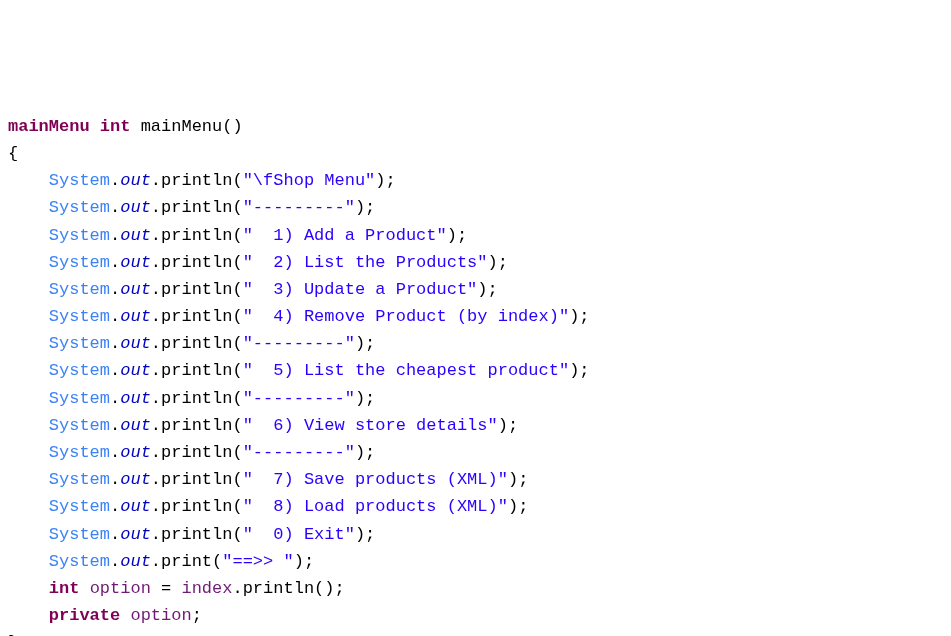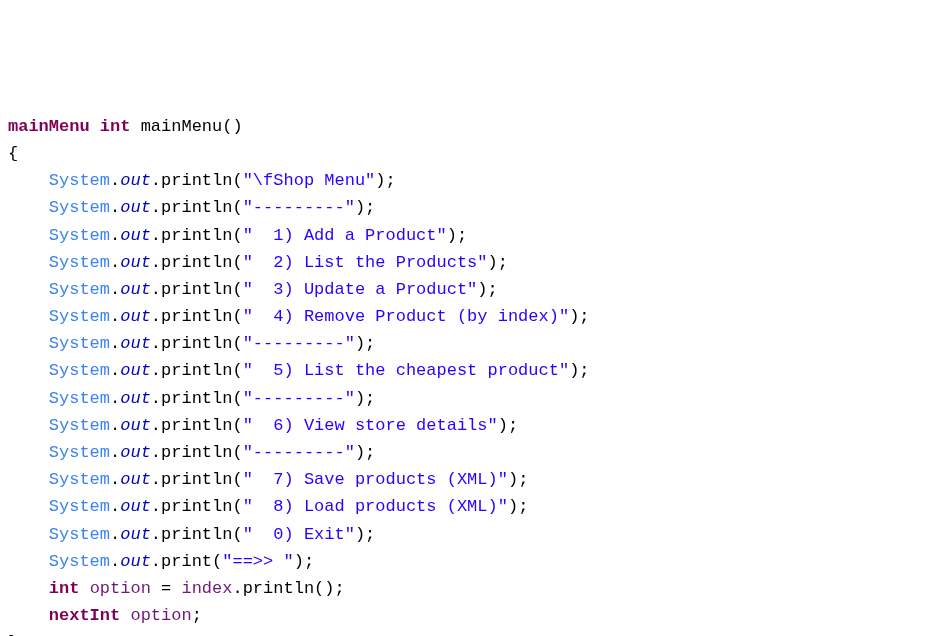--- a/index.html
+++ b/index.html
@@ -36,17 +36,17 @@
     <span class="cls">System</span><span class="punct">.</span><span class="field">out</span><span class="punct">.</span><span class="method">println</span><span class="punct">(</span><span class="str">"---------"</span><span class="punct">)</span><span class="punct">;</span>
     <span class="cls">System</span><span class="punct">.</span><span class="field">out</span><span class="punct">.</span><span class="method">println</span><span class="punct">(</span><span class="str">"  5) List the cheapest product"</span><span class="punct">)</span><span class="punct">;</span>
     <span class="cls">System</span><span class="punct">.</span><span class="field">out</span><span class="punct">.</span><span class="method">println</span><span class="punct">(</span><span class="str">"---------"</span><span class="punct">)</span><span class="punct">;</span>
     <span class="cls">System</span><span class="punct">.</span><span class="field">out</span><span class="punct">.</span><span class="method">println</span><span class="punct">(</span><span class="str">"  6) View store details"</span><span class="punct">)</span><span class="punct">;</span>
     <span class="cls">System</span><span class="punct">.</span><span class="field">out</span><span class="punct">.</span><span class="method">println</span><span class="punct">(</span><span class="str">"---------"</span><span class="punct">)</span><span class="punct">;</span>
     <span class="cls">System</span><span class="punct">.</span><span class="field">out</span><span class="punct">.</span><span class="method">println</span><span class="punct">(</span><span class="str">"  7) Save products (XML)"</span><span class="punct">)</span><span class="punct">;</span>
     <span class="cls">System</span><span class="punct">.</span><span class="field">out</span><span class="punct">.</span><span class="method">println</span><span class="punct">(</span><span class="str">"  8) Load products (XML)"</span><span class="punct">)</span><span class="punct">;</span>
     <span class="cls">System</span><span class="punct">.</span><span class="field">out</span><span class="punct">.</span><span class="method">println</span><span class="punct">(</span><span class="str">"  0) Exit"</span><span class="punct">)</span><span class="punct">;</span>
     <span class="cls">System</span><span class="punct">.</span><span class="field">out</span><span class="punct">.</span><span class="method">print</span><span class="punct">(</span><span class="str">"==&gt;&gt; "</span><span class="punct">)</span><span class="punct">;</span>
     <span class="kw">int</span> <span class="var">option</span> <span class="punct">=</span> <span class="var">index</span><span class="punct">.</span><span class="method">println</span><span class="punct">()</span><span class="punct">;</span>
-    <span class="kw">nextInt</span> <span class="var">option</span><span class="punct">;</span>
+    <span class="kw">private</span> <span class="var">option</span><span class="punct">;</span>
 <span class="punct">}</span></div>
 
 
 
 
 </body></html>

